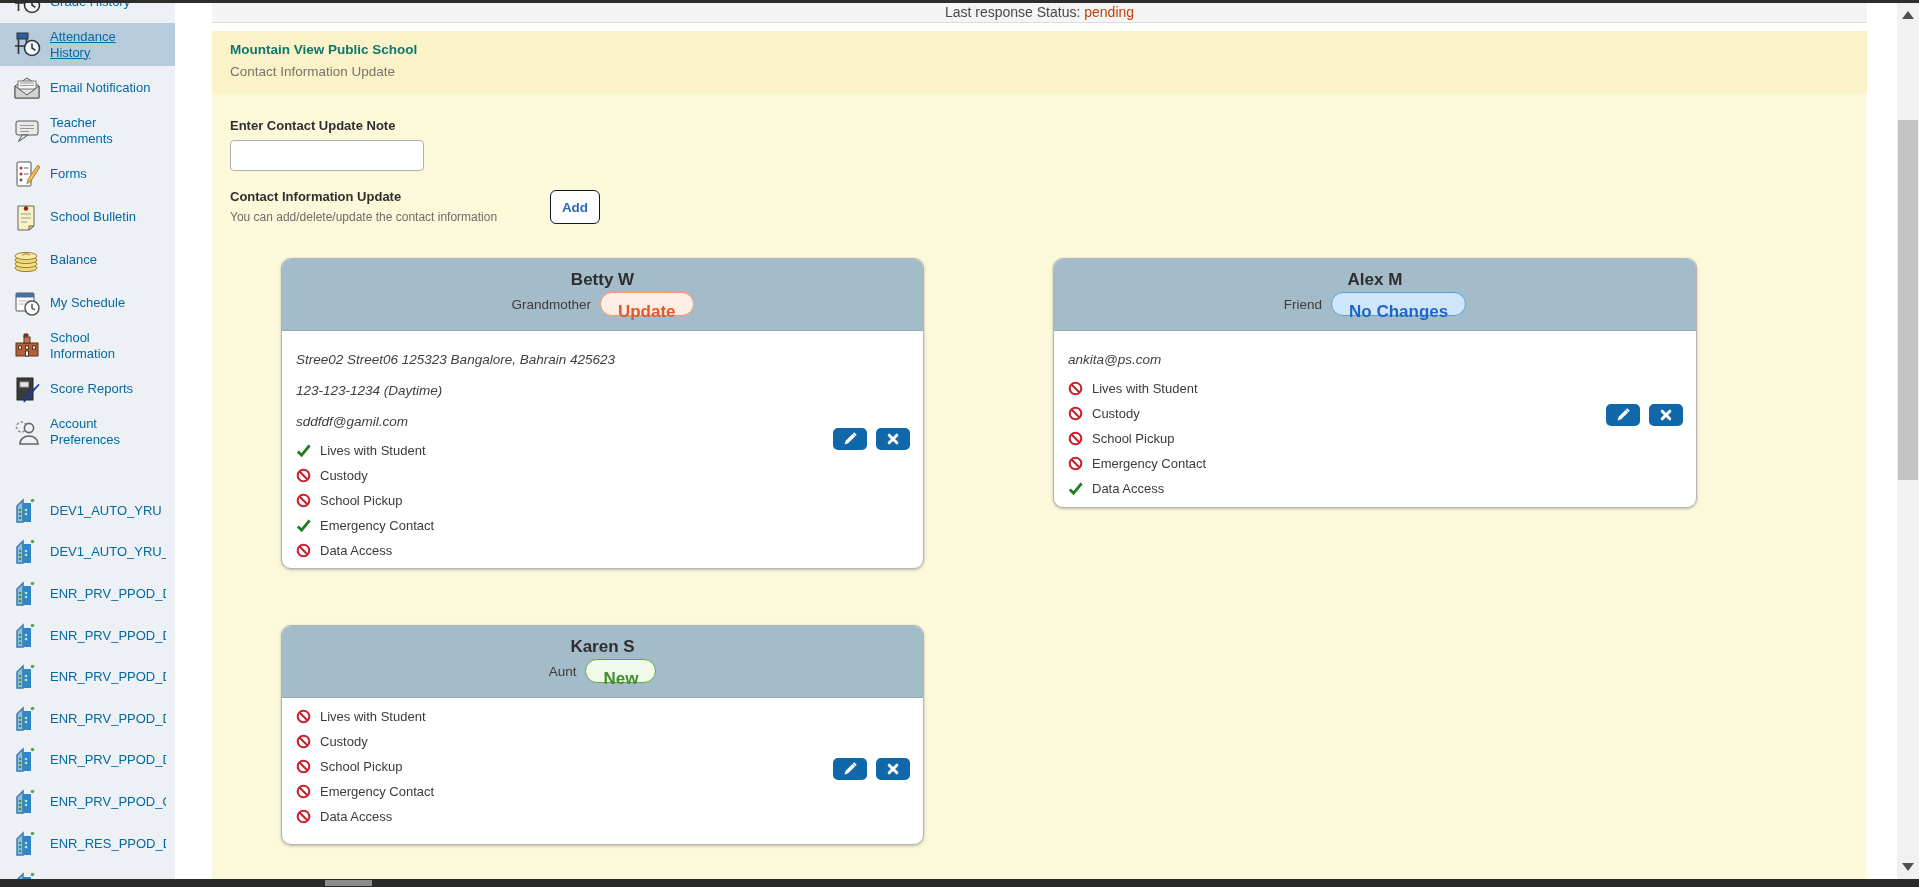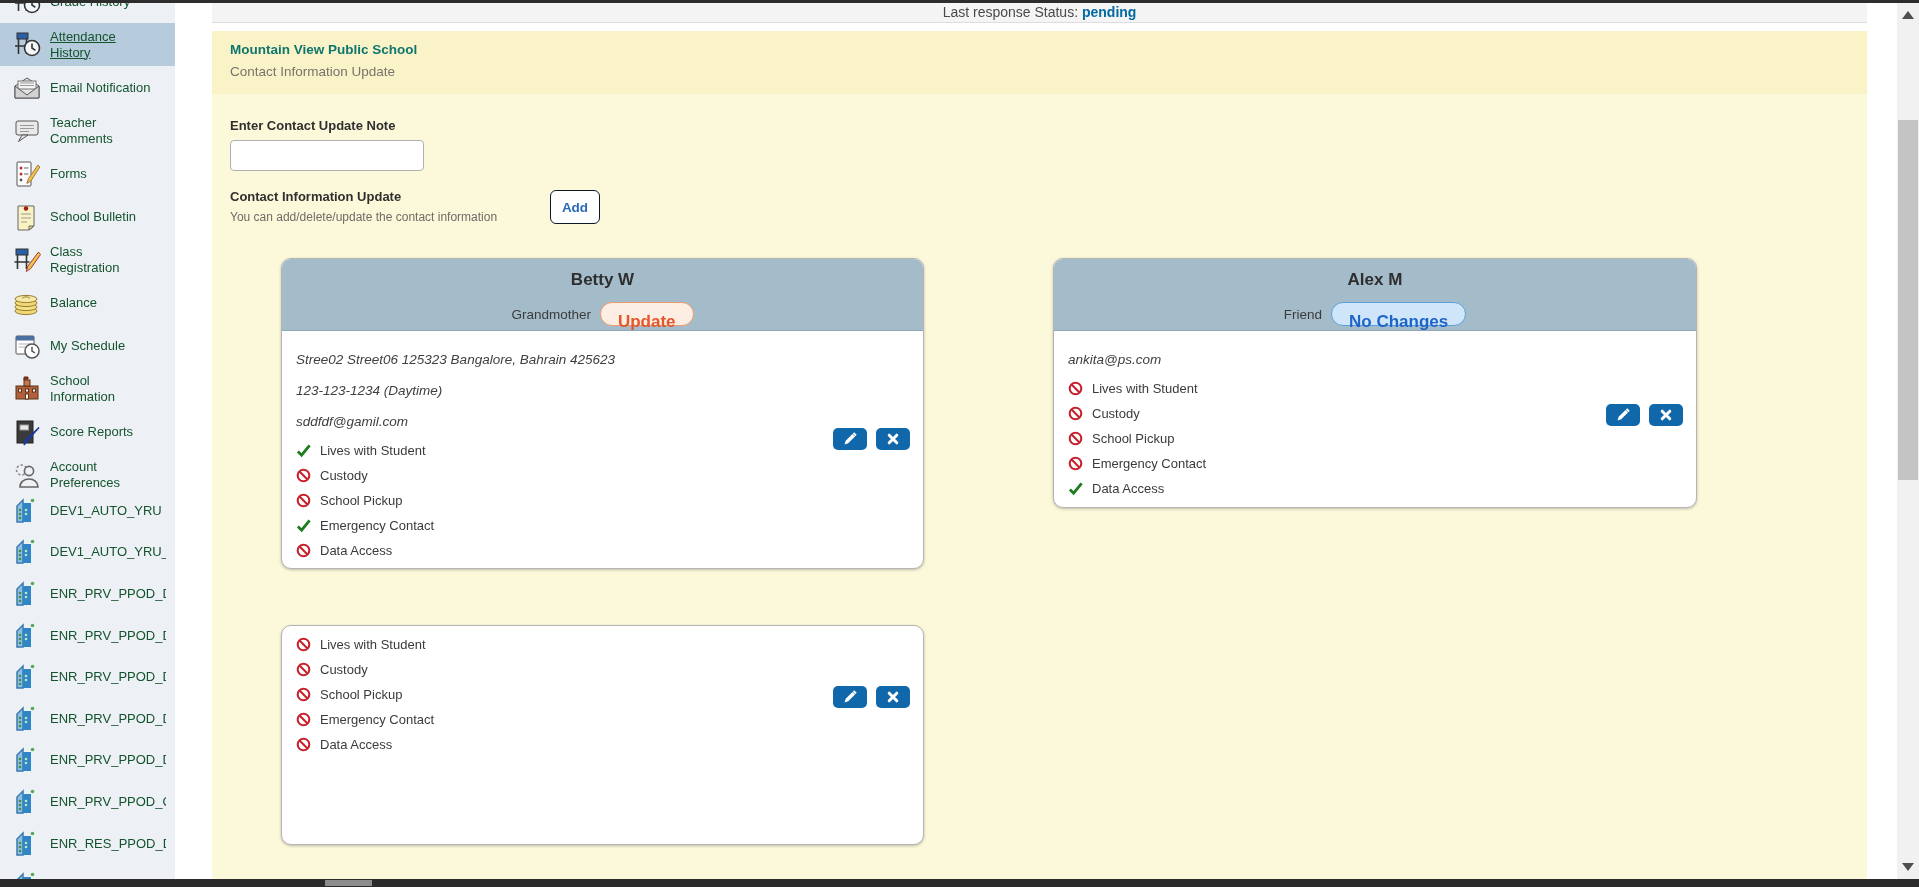--- a/index.html
+++ b/index.html
@@ -19,45 +19,45 @@
   #vscroll .vthumb{position:absolute;left:1px;top:117px;width:20px;height:360px;background:#c4c4c4;}
   
   #sidebar{position:absolute;left:0;top:0;width:175px;height:879px;background:#edf1f5;overflow:hidden;z-index:10;}
   #sidebar-nav{position:absolute;left:0;top:-20px;width:175px;}
   #sidebar-schools{position:absolute;left:0;top:490px;width:175px;}
   .side-item{display:flex;align-items:center;gap:8px;padding-left:12px;box-sizing:border-box;width:175px;height:43px;cursor:pointer;}
   .side-item.school{height:41.6px;}
   .side-item.selected{background:#b6cbdb;}
   .side-item .icon{width:30px;height:30px;flex:none;}
   .side-item .icon svg{width:30px;height:30px;display:block;}
-  .side-label{font-size:13px;line-height:16px;color:#14532d;width:104px;}
+  .side-label{font-size:13px;line-height:16px;color:#0369a1;width:104px;}
   .side-item.selected .side-label,.side-item.underlined .side-label{text-decoration:underline;}
   .side-item.school .side-label{width:116px;white-space:nowrap;overflow:hidden;}
   
   #content{position:absolute;left:212px;top:3px;width:1655px;height:876px;z-index:5;}
   #status-strip{position:absolute;left:0;top:0;width:100%;height:19px;background:#f4f4f4;border-bottom:1px solid #dddddd;overflow:hidden;text-align:center;}
   #status-strip .inner{display:inline-block;margin-top:-6px;font-size:14px;color:#4a4a4a;}
-  #status-strip .val{font-weight:bold;color:#0369a1;}
+  #status-strip .val{font-weight:normal;color:#c2410c;}
   #banner{position:absolute;left:0;top:28px;width:100%;height:63px;background:#fbf3c8;box-sizing:border-box;padding:11px 0 0 18px;}
   #banner .title{font-size:13.5px;font-weight:bold;color:#0f766e;}
   #banner .subtitle{font-size:13.5px;color:#78736e;margin-top:7px;}
   #main{position:absolute;left:0;top:91px;width:100%;height:785px;background:#fcf8da;}
   .note-label{position:absolute;left:18px;top:24px;font-size:13px;font-weight:bold;color:#2f2f2f;}
   #note-input{position:absolute;left:18px;top:46px;width:194px;height:31px;box-sizing:border-box;border:1px solid #b0b0b0;border-radius:4px;background:#fff;font-size:13px;padding:0 8px;outline:none;font-family:inherit;}
   .section-title{position:absolute;left:18px;top:95px;font-size:13px;font-weight:bold;color:#2f2f2f;}
   .section-subtitle{position:absolute;left:18px;top:116px;font-size:12px;color:#6f6b66;}
   #add-btn{position:absolute;left:338px;top:96px;width:50px;height:34px;background:#ffffff;border:1px solid #0f172a;border-radius:6px;color:#2a69b8;font-weight:bold;font-size:13.5px;font-family:inherit;cursor:pointer;}
   
   .card{position:absolute;background:#ffffff;border:1px solid #b5b5b5;border-radius:10px;box-shadow:0 1px 3px rgba(0,0,0,.25);overflow:hidden;box-sizing:border-box;}
   .card-0{left:69px;top:164px;width:643px;height:311px;}
   .card-1{left:841px;top:164px;width:644px;height:250px;}
   .card-2{left:69px;top:531px;width:643px;height:220px;}
   .card-header{background:#a4bbc9;height:72px;box-sizing:border-box;border-bottom:1px solid #8fa9b8;text-align:center;}
   .card-name{font-size:17px;font-weight:bold;color:#2e2e2e;padding-top:11px;}
-  .card-sub{margin-top:12px;display:flex;justify-content:center;align-items:center;gap:9px;font-size:13.5px;color:#3c3c3c;}
+  .card-sub{margin-top:2px;display:flex;justify-content:center;align-items:center;gap:9px;font-size:13.5px;color:#3c3c3c;}
   .badge{height:24px;line-height:21px;padding:8px 17px;border-radius:13px;font-weight:bold;font-size:17px;box-sizing:border-box;border:1.5px solid;background:#fff;font-family:inherit;cursor:pointer;}
   .badge.update{color:#e4572e;background:#fdeee3;border-color:#eb9b6d;}
   .badge.no-changes{color:#1f64c8;background:#cfe6fa;border-color:#5e9fd8;}
   .badge.new{color:#3e8f2e;background:#f0f9ea;border-color:#6aa845;}
   .card-body{position:relative;padding:6px 14px 0 14px;font-size:13.5px;color:#3f3f3f;}
   .detail{margin-top:14px;line-height:17px;font-style:italic;}
   .perms{margin-top:8px;}
   .perms.flush{margin-top:0;}
   .perm{display:flex;align-items:center;gap:9px;height:25px;font-size:13px;color:#3b3b3b;}
   .perm .picon{width:15px;height:15px;flex:none;}
@@ -139,30 +139,20 @@
             <path d="M17 28v-4h5z" fill="#e8d98a" stroke="#666"></path>
             <path d="M9 12h10M9 16h10M9 20h6" stroke="#999"></path>
             <circle cx="14" cy="6.5" r="2.2" fill="#a01a1a"></circle>
           </svg>
         </span>
         <span class="side-label">School Bulletin</span>
       </div>
       <div class="side-item">
         <span class="icon">
           <svg viewBox="0 0 30 30">
-            <rect x="4" y="4" width="12" height="6" fill="#2b5fa3" stroke="#333"></rect>
-            <path d="M5.5 10v14M14.5 10v14M2.5 17h15" stroke="#333" stroke-width="1.6" fill="none"></path>
-            <path d="M26.5 7L16 21l-1.8 5.5 4.4-2.8L28.5 9.5z" fill="#f3c14b" stroke="#a04040"></path>
-          </svg>
-        </span>
-        <span class="side-label">Class Registration</span>
-      </div>
-      <div class="side-item">
-        <span class="icon">
-          <svg viewBox="0 0 30 30">
             <ellipse cx="14" cy="23" rx="11" ry="3.6" fill="#f0d878" stroke="#9a7d2e"></ellipse>
             <ellipse cx="14" cy="19" rx="11" ry="3.6" fill="#f5e08a" stroke="#9a7d2e"></ellipse>
             <ellipse cx="14" cy="15" rx="11" ry="3.6" fill="#f0d878" stroke="#9a7d2e"></ellipse>
             <ellipse cx="14" cy="11" rx="11" ry="3.6" fill="#f7e9a8" stroke="#9a7d2e"></ellipse>
             <path d="M10 10.5c2-2.2 6-2.2 8 0" stroke="#9a7d2e" fill="none"></path>
           </svg>
         </span>
         <span class="side-label">Balance</span>
       </div>
       <div class="side-item">
@@ -532,20 +522,27 @@
                 <span>
                   <svg viewBox="0 0 14 14">
                     <path d="M3.2 3.2l7.6 7.6M10.8 3.2l-7.6 7.6" stroke="#fff" stroke-width="3" stroke-linecap="round"></path>
                   </svg>
                 </span>
               </button>
             </div>
           </div>
         </div>
         <div class="card card-2">
+          <div class="card-header">
+            <div class="card-name">Karen S</div>
+            <div class="card-sub">
+              <span>Aunt</span>
+              <button class="badge new">New</button>
+            </div>
+          </div>
           <div class="card-body">
             <div class="perms flush">
               <div class="perm">
                 <span class="picon">
                   <svg viewBox="0 0 16 16">
                     <circle cx="8" cy="8" r="6.2" fill="none" stroke="#c8202c" stroke-width="2.2"></circle>
                     <path d="M3.8 3.8l8.4 8.4" stroke="#c8202c" stroke-width="2.2"></path>
                   </svg>
                 </span>
                 <span>Lives with Student</span>

